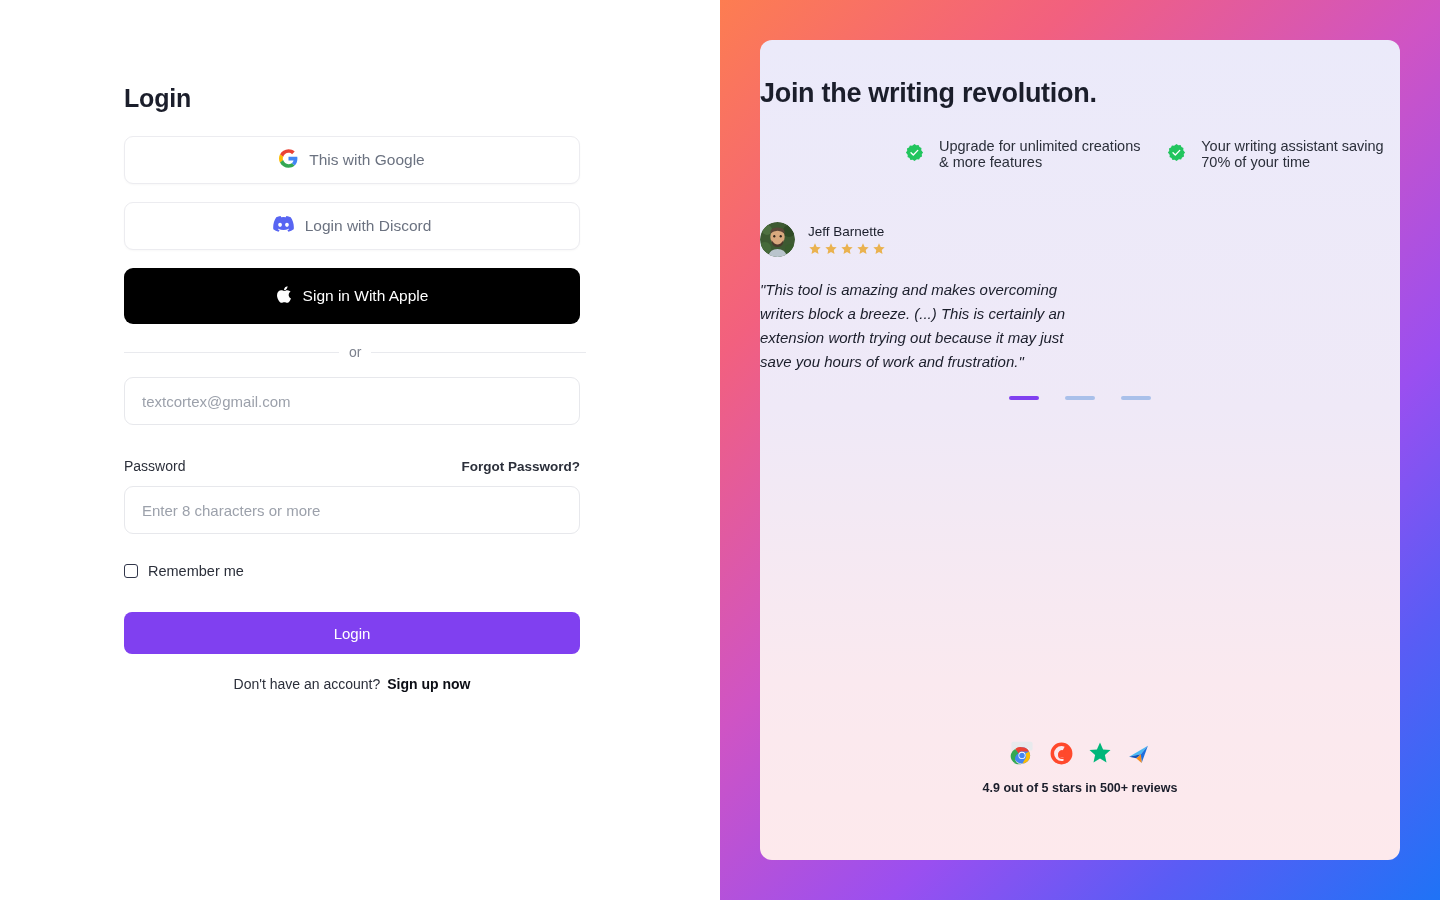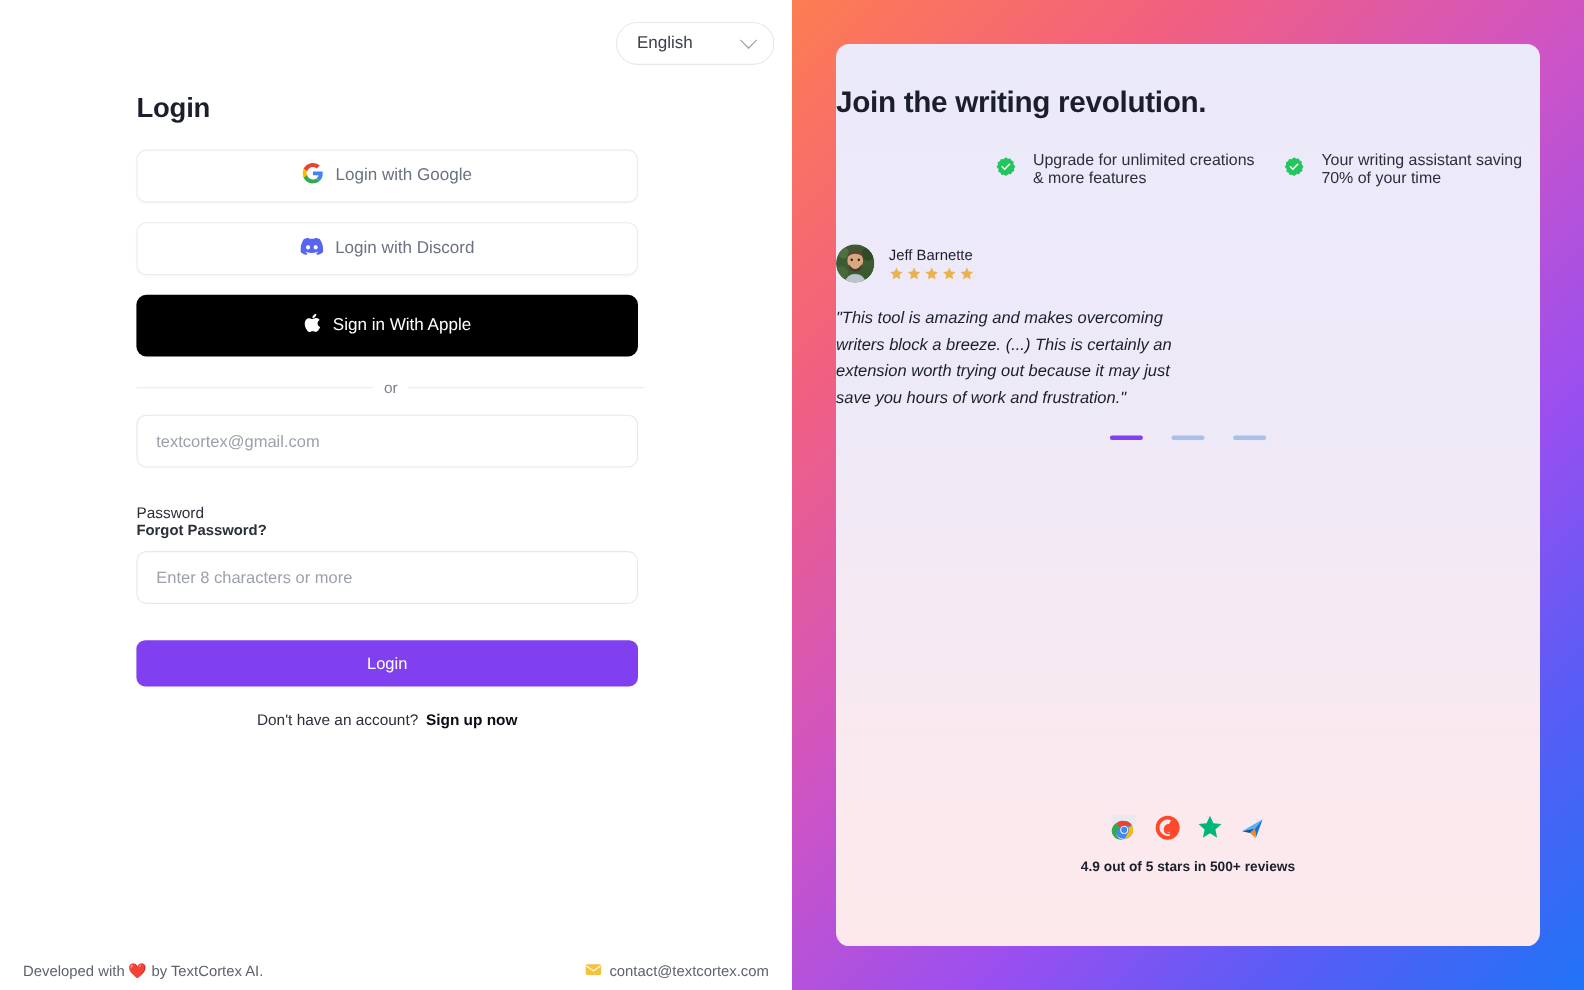--- a/index.html
+++ b/index.html
@@ -133,23 +133,22 @@
     font-size: 14px;
     color: #2b2f3a;
     margin-bottom: 12px;
     display: block;
   }
 
   .label-row {
     width: 456px;
     display: flex;
     justify-content: space-between;
-    align-items: flex-start;
+    align-items: center;
     margin-bottom: 12px;
-    flex-direction: column;
   }
   .label-row .field-label { margin-bottom: 0; }
   .forgot {
     font-size: 13.5px;
     color: #2b2f3a;
     font-weight: bold;
     cursor: pointer;
   }
 
   .text-input {
@@ -341,42 +340,36 @@
     color: #1b1e2b;
   }
 </style>
 </head>
 <body>
 
 <div class="page">
 
   <div class="left-panel">
 
-    <div class="lang-row">
-      <div class="lang-select">
-        <span class="lang-label">English</span>
-        <span class="chev"></span>
-      </div>
-    </div>
 
     <div class="form-wrap">
 
       <div class="title">Login</div>
 
       
       <div class="oauth-btn">
         <span>
           <svg width="19" height="19" viewBox="0 0 48 48">
             <path fill="#EA4335" d="M24 9.5c3.5 0 6.6 1.2 9 3.6l6.7-6.7C35.6 2.6 30.2.5 24 .5 14.6.5 6.5 5.9 2.6 13.8l7.8 6.1C12.3 13.9 17.6 9.5 24 9.5z"></path>
             <path fill="#4285F4" d="M46.5 24.5c0-1.6-.1-3.2-.4-4.7H24v9h12.7c-.6 3-2.3 5.5-4.8 7.2l7.6 5.9c4.4-4.1 7-10.2 7-17.4z"></path>
             <path fill="#FBBC05" d="M10.4 28.6c-.5-1.4-.8-2.9-.8-4.6s.3-3.2.8-4.6l-7.8-6.1C.9 16.6 0 20.2 0 24s.9 7.4 2.6 10.7l7.8-6.1z"></path>
             <path fill="#34A853" d="M24 47.5c6.2 0 11.5-2 15.4-5.6l-7.6-5.9c-2.1 1.4-4.8 2.3-7.8 2.3-6.4 0-11.7-4.3-13.6-10.2l-7.8 6.1C6.5 42.1 14.6 47.5 24 47.5z"></path>
           </svg>
         </span>
-        <span class="oauth-label">Login with Google</span>
+        <span class="oauth-label">This with Google</span>
       </div>
 
       
       <div class="oauth-btn">
         <span>
           <svg width="21" height="16" viewBox="0 0 71 55">
             <path fill="#5865F2" d="M60.1 4.6A58.5 58.5 0 0 0 45.6.1a.2.2 0 0 0-.2.1 40.8 40.8 0 0 0-1.8 3.7 54 54 0 0 0-16.2 0A37.4 37.4 0 0 0 25.5.2a.2.2 0 0 0-.2-.1A58.3 58.3 0 0 0 10.7 4.6a.2.2 0 0 0-.1.1C1.6 18.4-.9 31.9.4 45.2a.2.2 0 0 0 .1.2 58.8 58.8 0 0 0 17.7 9 .2.2 0 0 0 .2-.1 42 42 0 0 0 3.6-5.9.2.2 0 0 0-.1-.3 38.7 38.7 0 0 1-5.5-2.6.2.2 0 0 1 0-.4l1.1-.9a.2.2 0 0 1 .2 0 41.9 41.9 0 0 0 35.6 0 .2.2 0 0 1 .2 0l1.1.9a.2.2 0 0 1 0 .4 36.3 36.3 0 0 1-5.5 2.6.2.2 0 0 0-.1.3 47 47 0 0 0 3.6 5.9.2.2 0 0 0 .2.1 58.6 58.6 0 0 0 17.8-9 .2.2 0 0 0 .1-.2c1.6-15.3-2.4-28.8-10.3-40.5a.2.2 0 0 0-.1-.1zM23.7 37.1c-3.5 0-6.4-3.2-6.4-7.1s2.8-7.1 6.4-7.1c3.6 0 6.5 3.2 6.4 7.1 0 3.9-2.8 7.1-6.4 7.1zm23.7 0c-3.5 0-6.4-3.2-6.4-7.1s2.8-7.1 6.4-7.1c3.6 0 6.5 3.2 6.4 7.1 0 3.9-2.8 7.1-6.4 7.1z"></path>
           </svg>
         </span>
         <span class="oauth-label">Login with Discord</span>
@@ -405,44 +398,36 @@
       <div class="gap-26"></div>
 
       
       <div class="label-row">
         <label class="field-label">Password</label>
         <span class="forgot">Forgot Password?</span>
       </div>
       <input class="text-input" type="password" placeholder="Enter 8 characters or more" style="">
 
       
+      <div class="remember-row">
+        <span class="cbox"></span>
+        <span class="remember-label">Remember me</span>
+      </div>
 
       
       <button class="login-btn">Login</button>
 
       
       <div class="signup-row">
         <span class="q">Don't have an account?</span>
         <span class="a">Sign up now</span>
       </div>
 
     </div>
 
-    <div class="footer">
-      <span>Developed with ❤️ by TextCortex AI.</span>
-      <span class="mail-row">
-        <span>
-          <svg width="15" height="11" viewBox="0 0 20 14">
-            <rect x="0.5" y="0.5" width="19" height="13" rx="2" fill="#f5c33b"></rect>
-            <path d="M1.5 2.5 L10 8.5 L18.5 2.5" stroke="#ffffff" stroke-width="1.4" fill="none"></path>
-          </svg>
-        </span>
-        <span>contact@textcortex.com</span>
-      </span>
-    </div>
 
   </div>
 
   <div class="right-panel">
     <div class="promo-card">
 
       <div class="promo-title">Join the writing revolution.</div>
 
       <div class="bullets">
         <div class="bullet">

